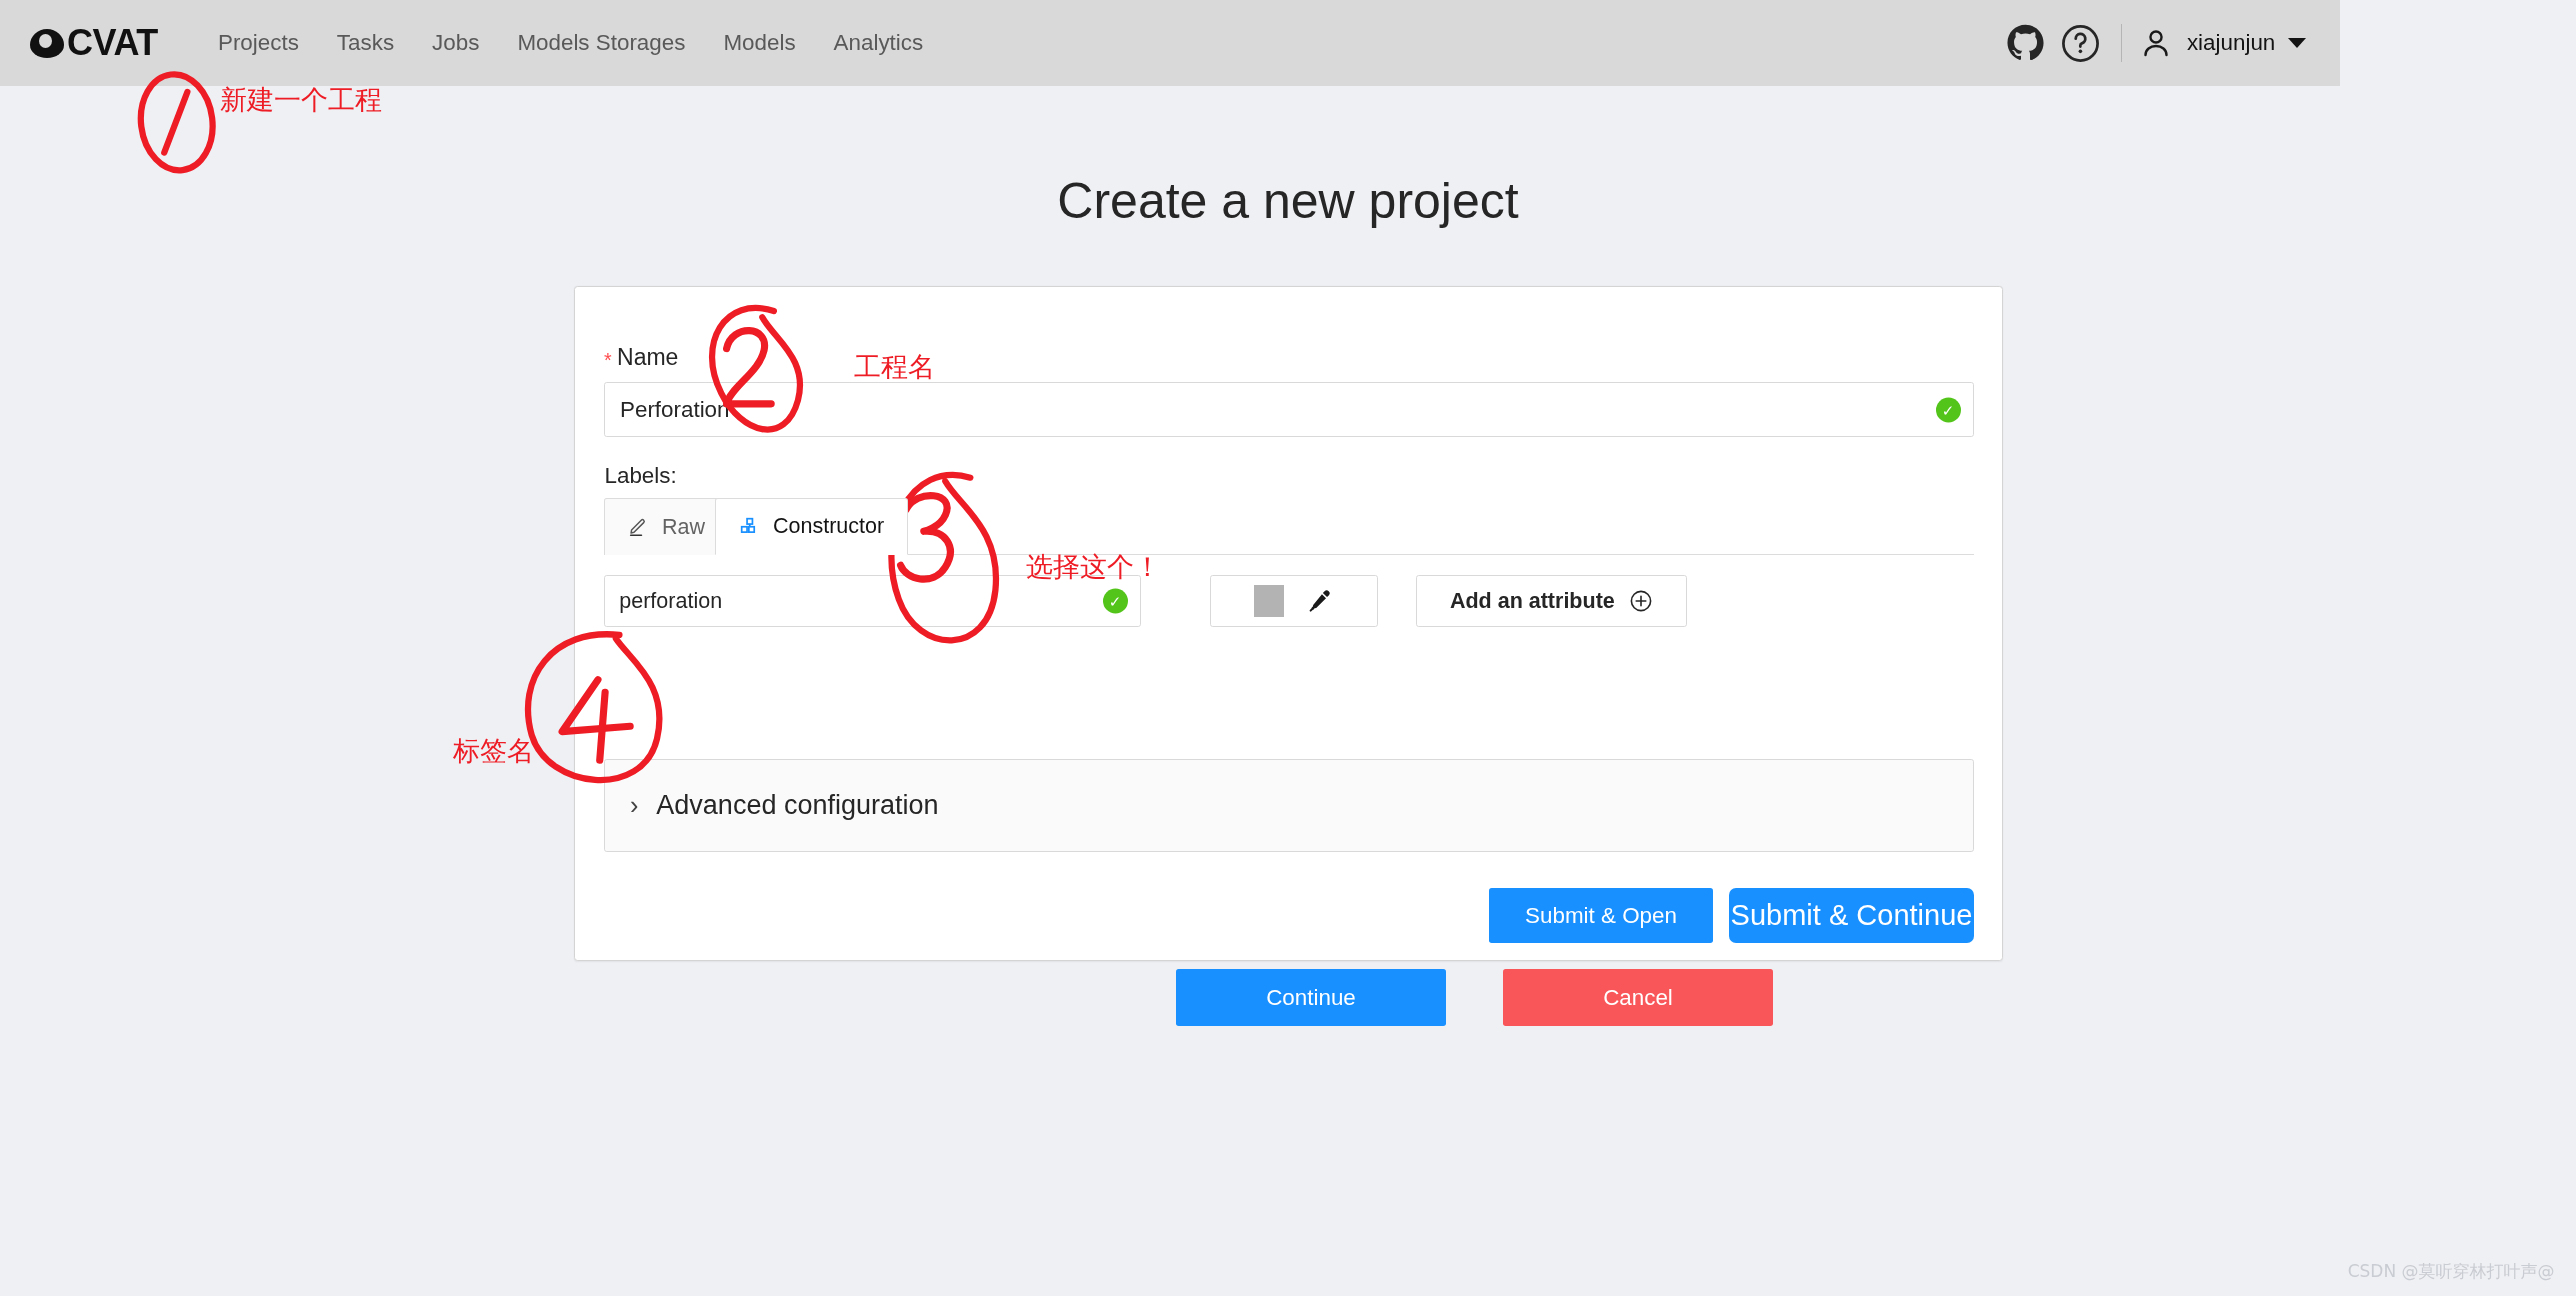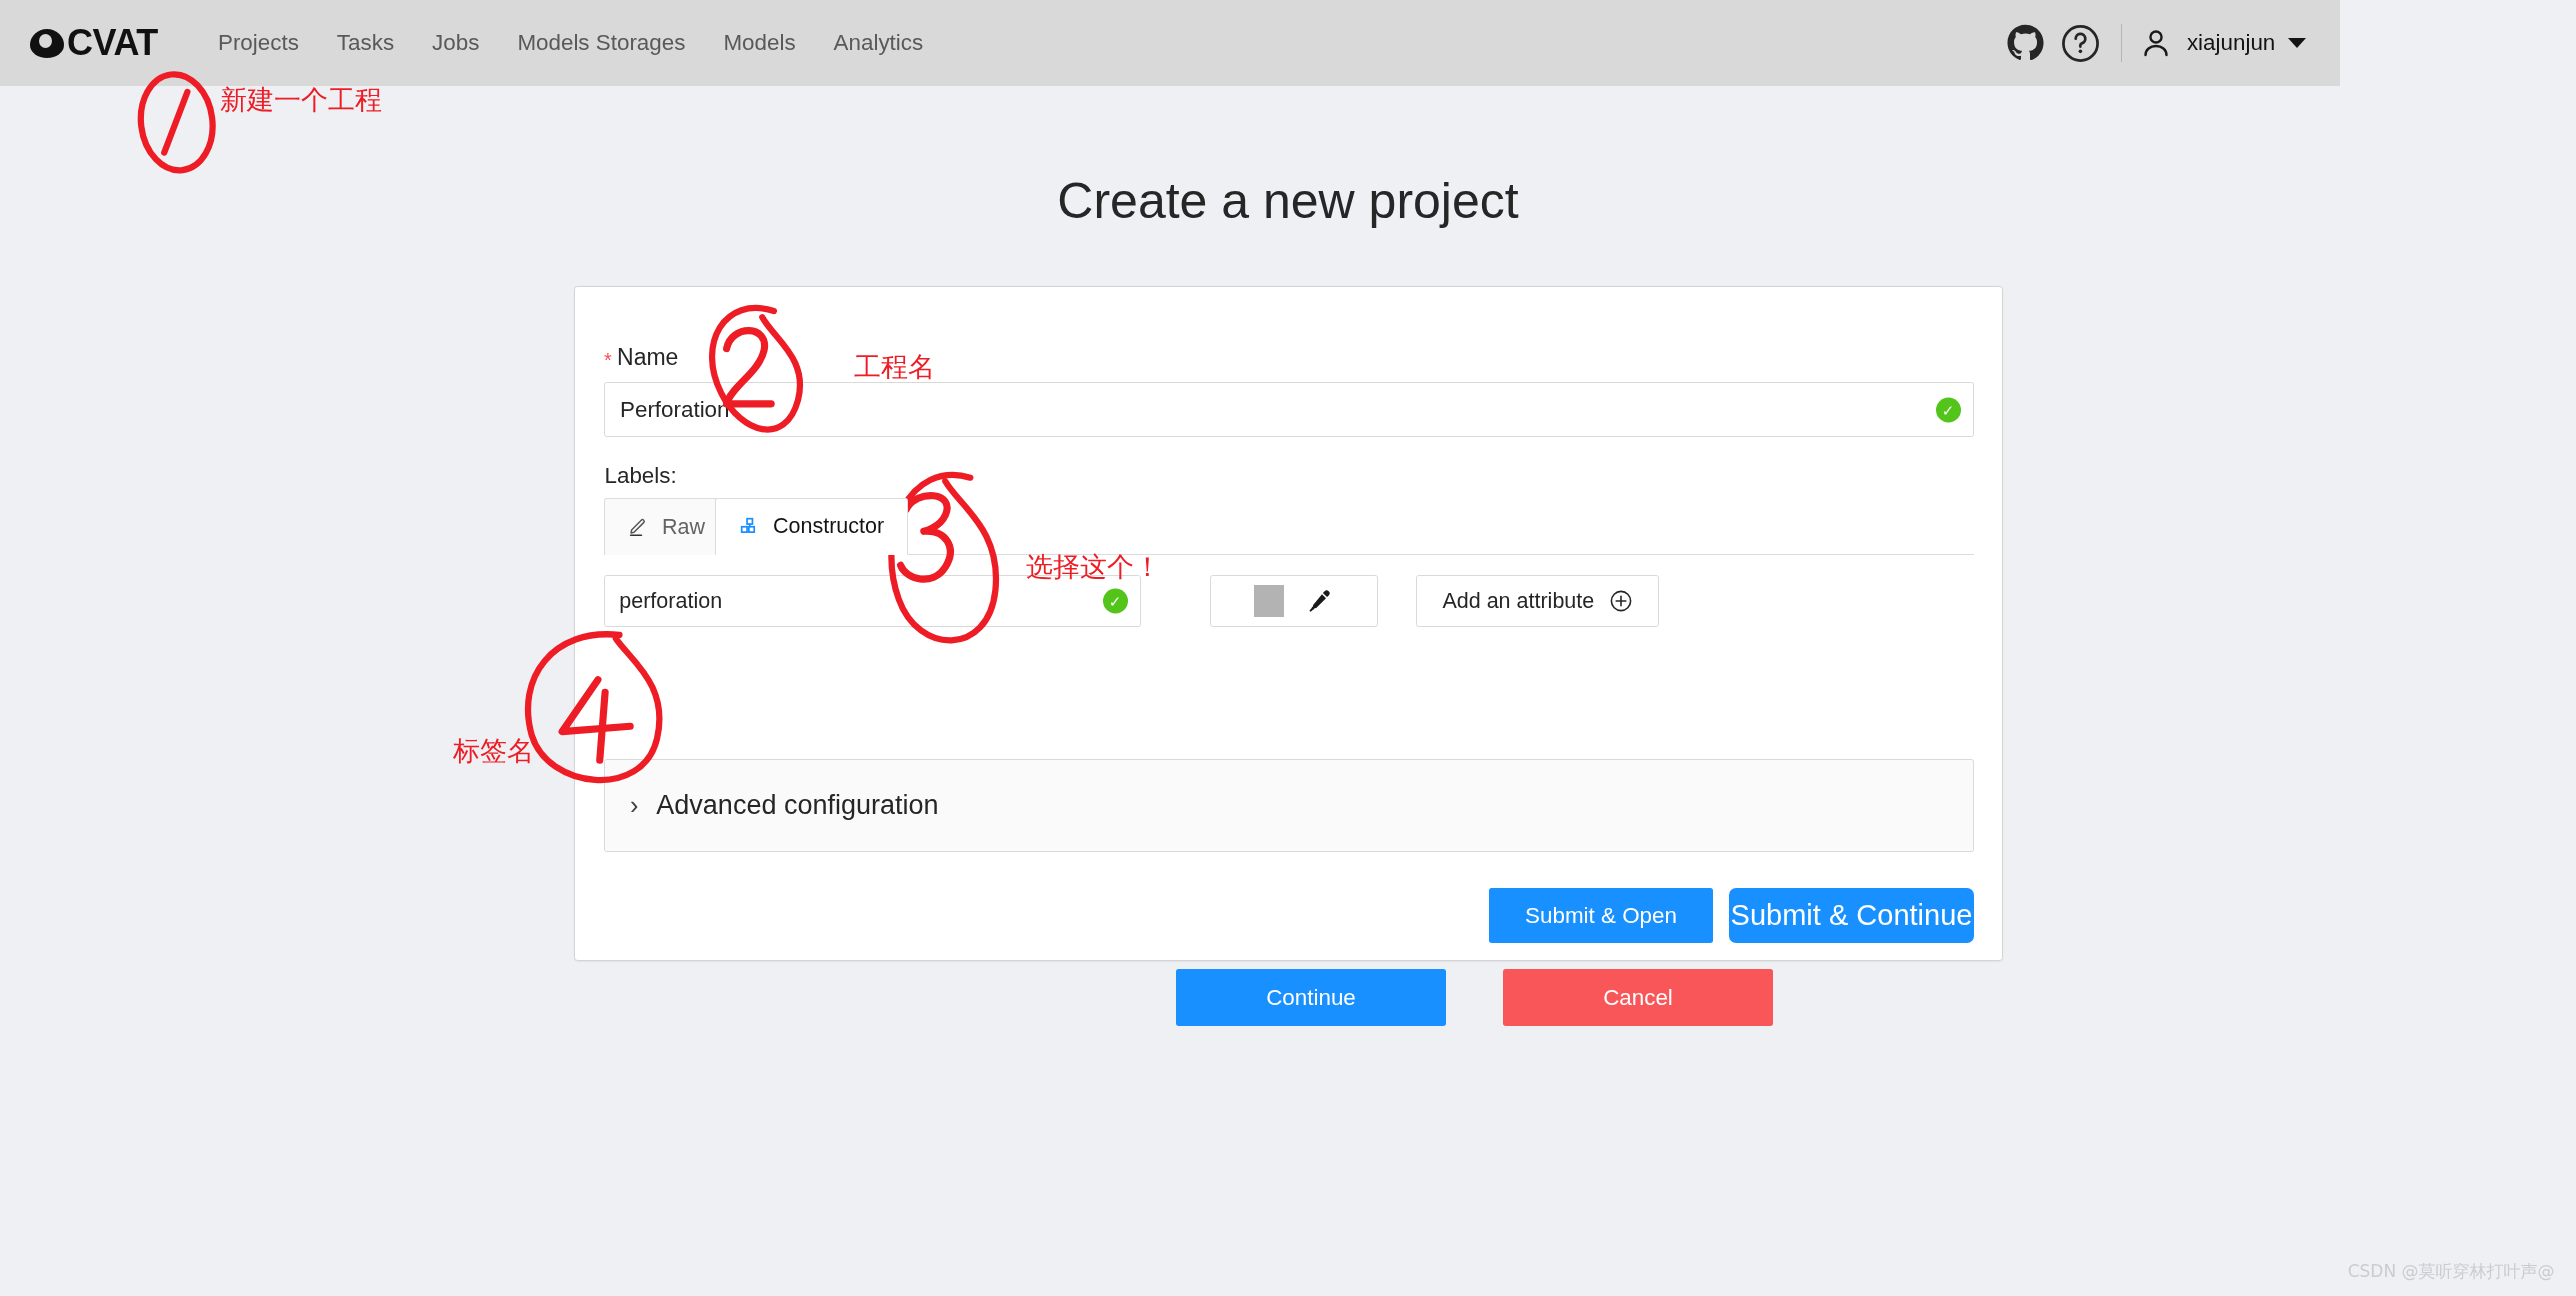--- a/index.html
+++ b/index.html
@@ -125,24 +125,24 @@
     font-family:"Liberation Sans", sans-serif;
   }
   .color-btn {
     position:absolute; left: 606px; top:0; width: 168px; height:52px;
     border:0.9px solid #d9d9d9; border-radius:2.7px; background:#fff;
     display:flex; align-items:center; justify-content:center; gap: 23px; cursor:pointer;
   }
   .swatch { width: 30px; height: 32px; background:#b3b3b3; }
   .eyedropper { width: 27px; height:27px; }
   .attr-btn {
-    position:absolute; left: 812px; top: 0; width: 243px; height:52px;
+    position:absolute; left: 812px; top: 0; width: 271px; height:52px;
     border:0.9px solid #d9d9d9; border-radius:2.7px; background:#fff;
     display:flex; align-items:center; justify-content:center; gap: 14.3px; cursor:pointer;
-    font-size:21.5px; color:#262626;
+    font-size:21.5px; color:#262626;font-weight:bold;
   }
   .plus-circle { width: 24px; height:24px; }
 
   
   .btn-continue {
     position:absolute; left: 601px; top: 682px;
     width: 270px; height: 57px; background:#1890ff; border:none; border-radius:2.7px;
     color:#fff; font-size:22.4px; cursor:pointer; font-family:"Liberation Sans", sans-serif;
   }
   .btn-cancel {

